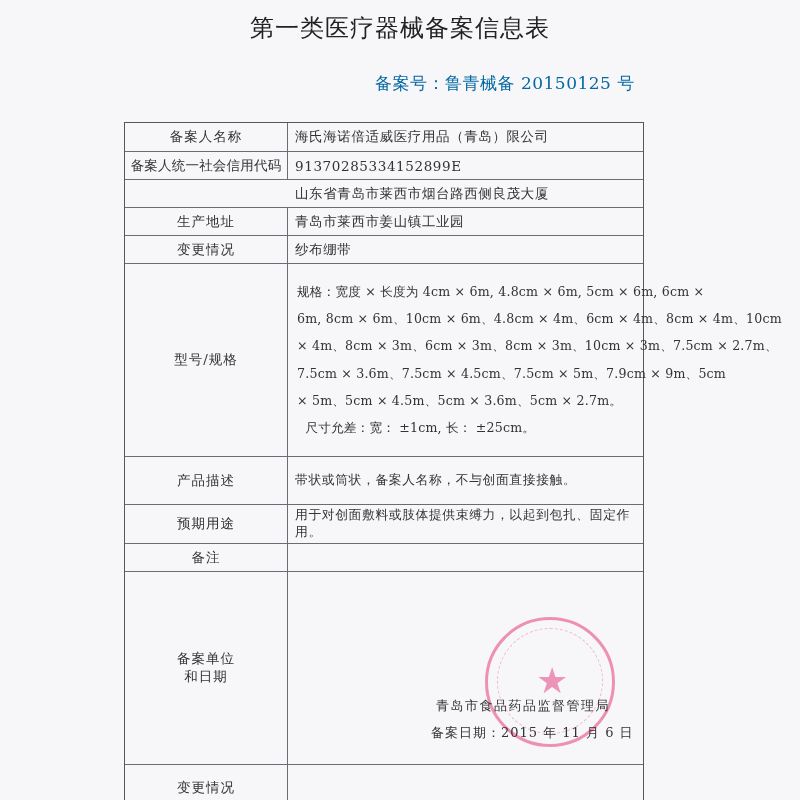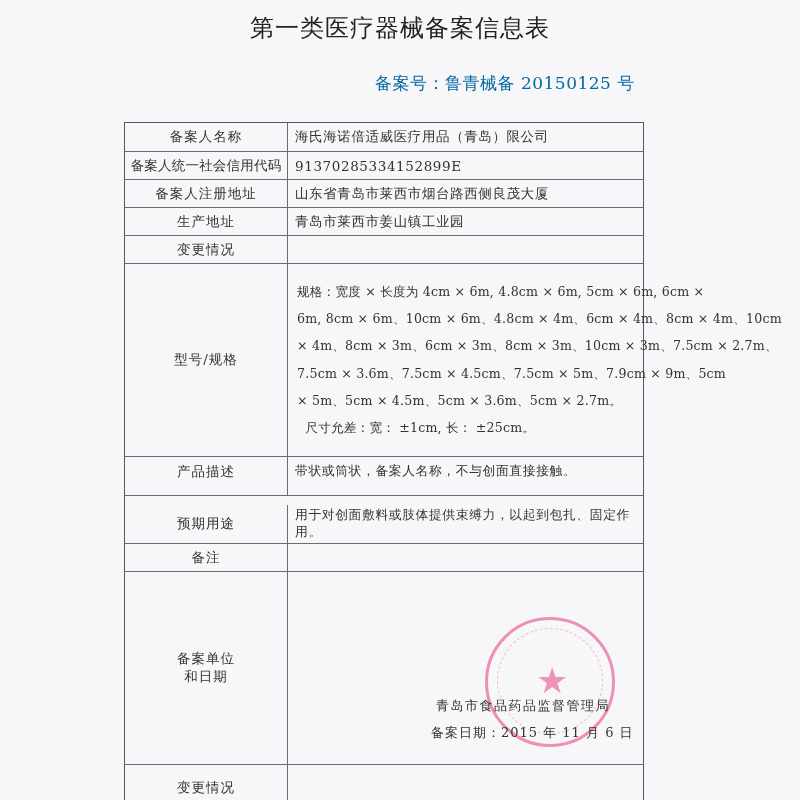--- a/index.html
+++ b/index.html
@@ -81,42 +81,42 @@
 <div class="tbl">
   <div class="row" style="top:0;height:29px;">
     <div class="lbl">备案人名称</div>
     <div class="val">海氏海诺倍适威医疗用品（青岛）限公司</div>
   </div>
   <div class="row" style="top:29px;height:28px;">
     <div class="lbl" style="letter-spacing:0.2px;">备案人统一社会信用代码</div>
     <div class="val">91370285334152899E</div>
   </div>
   <div class="row" style="top:57px;height:28px;">
-    <div class="lbl">备案人注册地址</div>
     <div class="val">山东省青岛市莱西市烟台路西侧良茂大厦</div>
   </div>
   <div class="row" style="top:85px;height:28px;">
     <div class="lbl">生产地址</div>
     <div class="val">青岛市莱西市姜山镇工业园</div>
   </div>
   <div class="row" style="top:113px;height:28px;">
     <div class="lbl">变更情况</div>
+    <div class="val">纱布绷带</div>
   </div>
   <div class="row" style="top:141px;height:193px;">
     <div class="lbl">型号/规格</div>
     <div class="spec">
       <div>规格：宽度 × 长度为  4cm × 6m, 4.8cm × 6m, 5cm × 6m,  6cm ×</div>
       <div>6m, 8cm × 6m、10cm × 6m、4.8cm × 4m、6cm × 4m、8cm × 4m、10cm</div>
       <div> × 4m、8cm × 3m、6cm × 3m、8cm × 3m、10cm × 3m、7.5cm × 2.7m、</div>
       <div>7.5cm × 3.6m、7.5cm × 4.5cm、7.5cm × 5m、7.9cm × 9m、5cm</div>
       <div> × 5m、5cm × 4.5m、5cm × 3.6m、5cm × 2.7m。</div>
       <div style="white-space:pre;">  尺寸允差：宽： ±1cm, 长： ±25cm。</div>
     </div>
   </div>
-  <div class="row" style="top:325px;height:48px;text-decoration:underline;">
+  <div class="row" style="top:334px;height:48px;text-decoration:underline;">
     <div class="lbl">产品描述</div>
     <div class="val" style="font-size:12.8px;">带状或筒状，备案人名称，不与创面直接接触。</div>
   </div>
   <div class="row" style="top:382px;height:39px;">
     <div class="lbl">预期用途</div>
     <div class="val" style="font-size:12.8px;">用于对创面敷料或肢体提供束缚力，以起到包扎、固定作用。</div>
   </div>
   <div class="row" style="top:421px;height:28px;">
     <div class="lbl">备注</div>
     <div class="val"></div>

